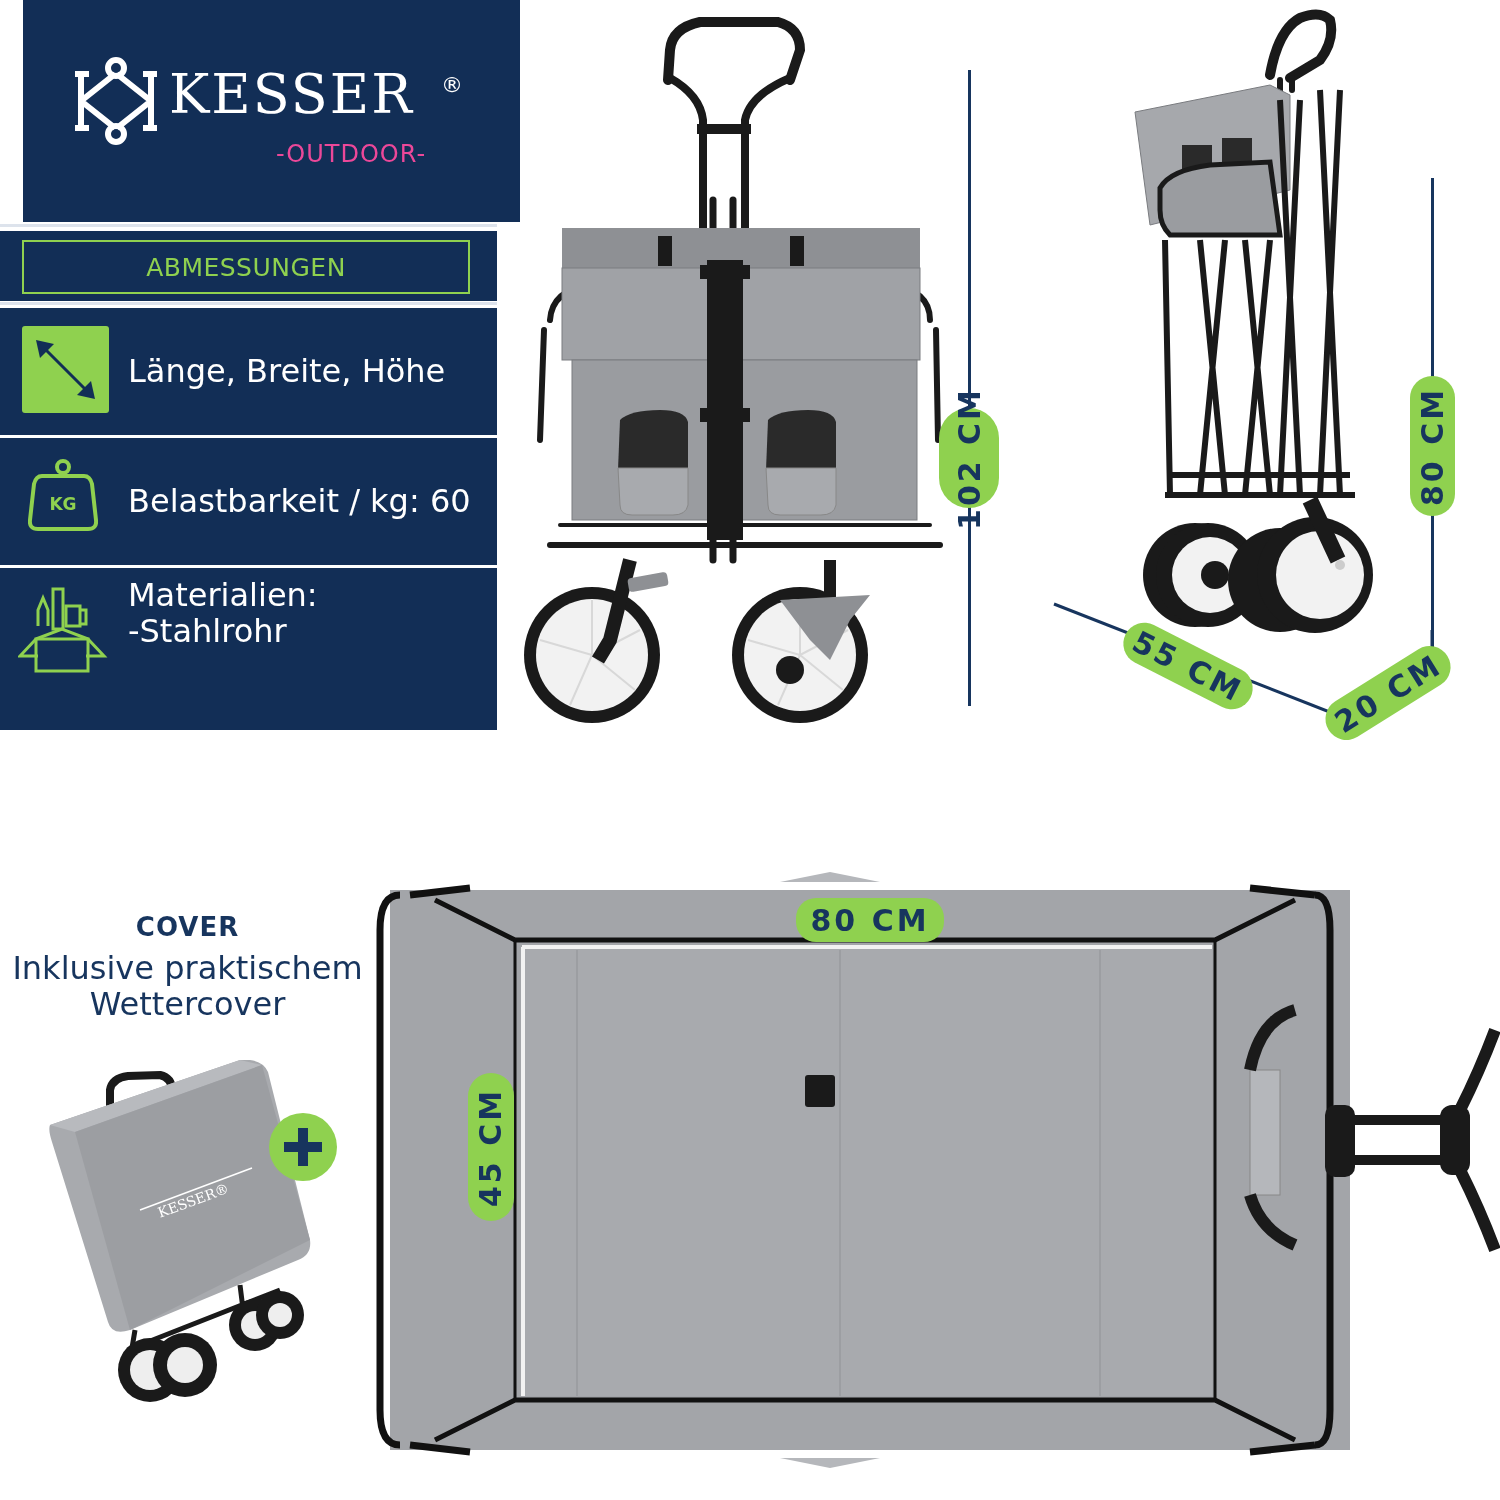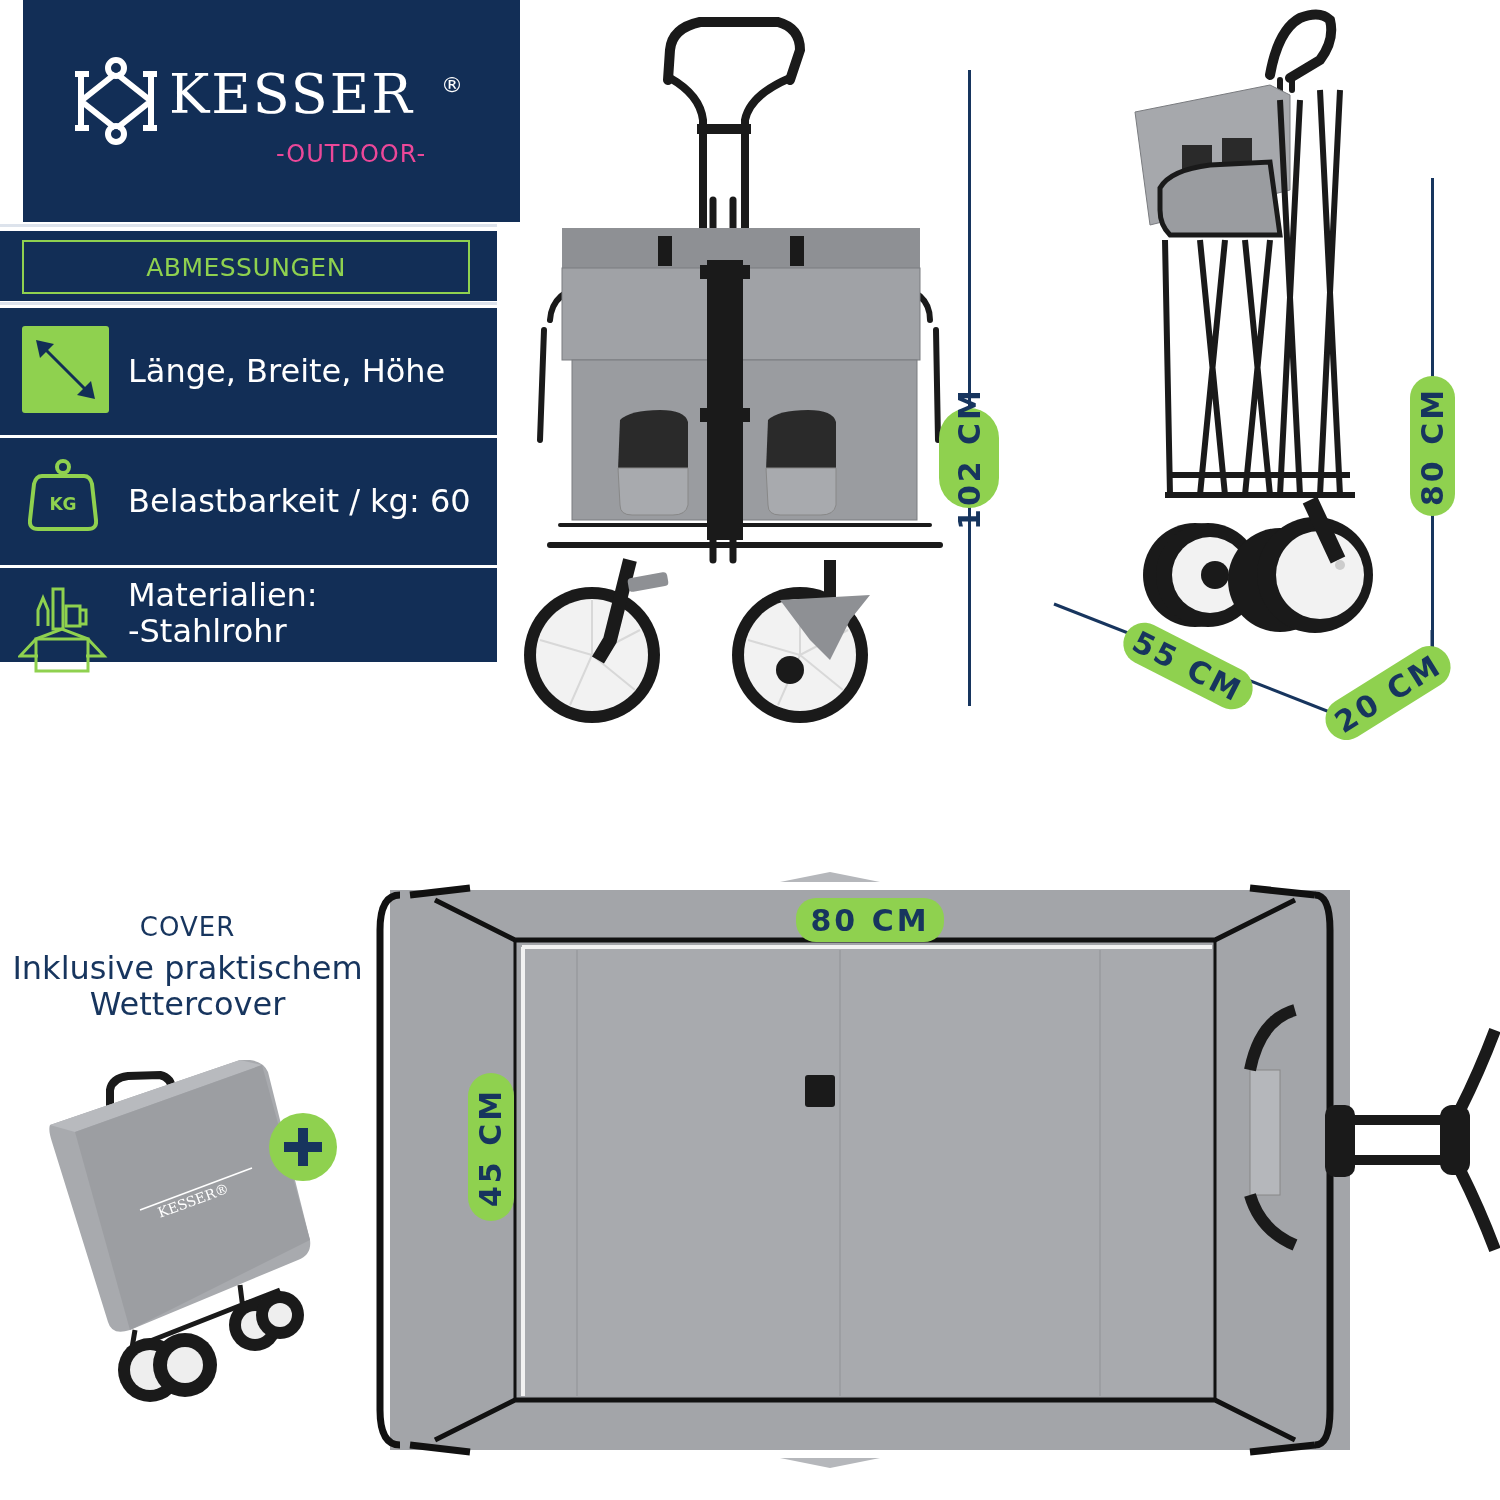--- a/index.html
+++ b/index.html
@@ -5,40 +5,40 @@
   * { box-sizing: border-box; margin: 0; padding: 0; }
   html, body { width: 1500px; height: 1500px; background: #ffffff; overflow: hidden; }
   body { position: relative; font-family: "DejaVu Sans", sans-serif; }
 
   
   .panel { position: absolute; left: 0; width: 497px; background: #122e56; }
   .p-logo { top: 0; height: 222px; margin-left: 23px; }
   .p-title { top: 231px; height: 70px; }
   .p-dim { top: 308px; height: 127px; }
   .p-kg { top: 438px; height: 127px; }
-  .p-mat { top: 568px; height: 94px; }
+  .p-mat { top: 568px; height: 162px; }
   .divider { position: absolute; left: 0; width: 497px; height: 3px; background: #dde3ec; }
 
   .logo-mark { position: absolute; left: 52px; top: 56px; width: 82px; height: 90px; }
   .brand { position: absolute; left: 146px; top: 68px; font-family: "DejaVu Serif", serif; font-size: 54px; color: #ffffff; letter-spacing: 2px; line-height: 1; }
   .reg { position: absolute; left: 418px; top: 72px; font-size: 22px; color: #fff; font-family: "DejaVu Sans", sans-serif; }
   .sub { position: absolute; left: 253px; top: 140px; font-size: 24px; color: #ec4899; letter-spacing: 1px; }
 
   .title-box { position: absolute; left: 22px; top: 9px; width: 448px; height: 54px; border: 2px solid #8fd14f; display: flex; align-items: center; justify-content: center; }
   .title-box span { color: #8fd14f; font-size: 25px; letter-spacing: 0.5px; }
 
   .row-icon { position: absolute; left: 22px; width: 87px; height: 87px; }
   .row-text { position: absolute; left: 128px; color: #ffffff; font-size: 32px; line-height: 36px; }
 
   
   .vline { position: absolute; width: 3px; background: #17355e; }
   .badge { position: absolute; background: #8fd14f; border-radius: 26px; color: #17355e; font-weight: bold; font-size: 30px; display: flex; align-items: center; justify-content: center; letter-spacing: 3px; white-space: nowrap; }
 
   
-  .cover-title { position: absolute; left: 0; top: 912px; width: 375px; text-align: center; color: #17355e; font-weight: normal; font-size: 26px; letter-spacing: 1px; }
+  .cover-title { position: absolute; left: 0; top: 912px; width: 375px; text-align: center; color: #17355e; font-weight: bold; font-size: 26px; letter-spacing: 1px; }
   .cover-sub { position: absolute; left: 0; top: 950px; width: 375px; text-align: center; color: #17355e; font-size: 32px; line-height: 36px; }
 
   svg { display: block; }
 </style>
 </head>
 <body>
 
 <div class="panel p-logo">
   <svg class="logo-mark" viewBox="0 0 82 90">
     <g fill="none" stroke="#fff" stroke-width="6">

